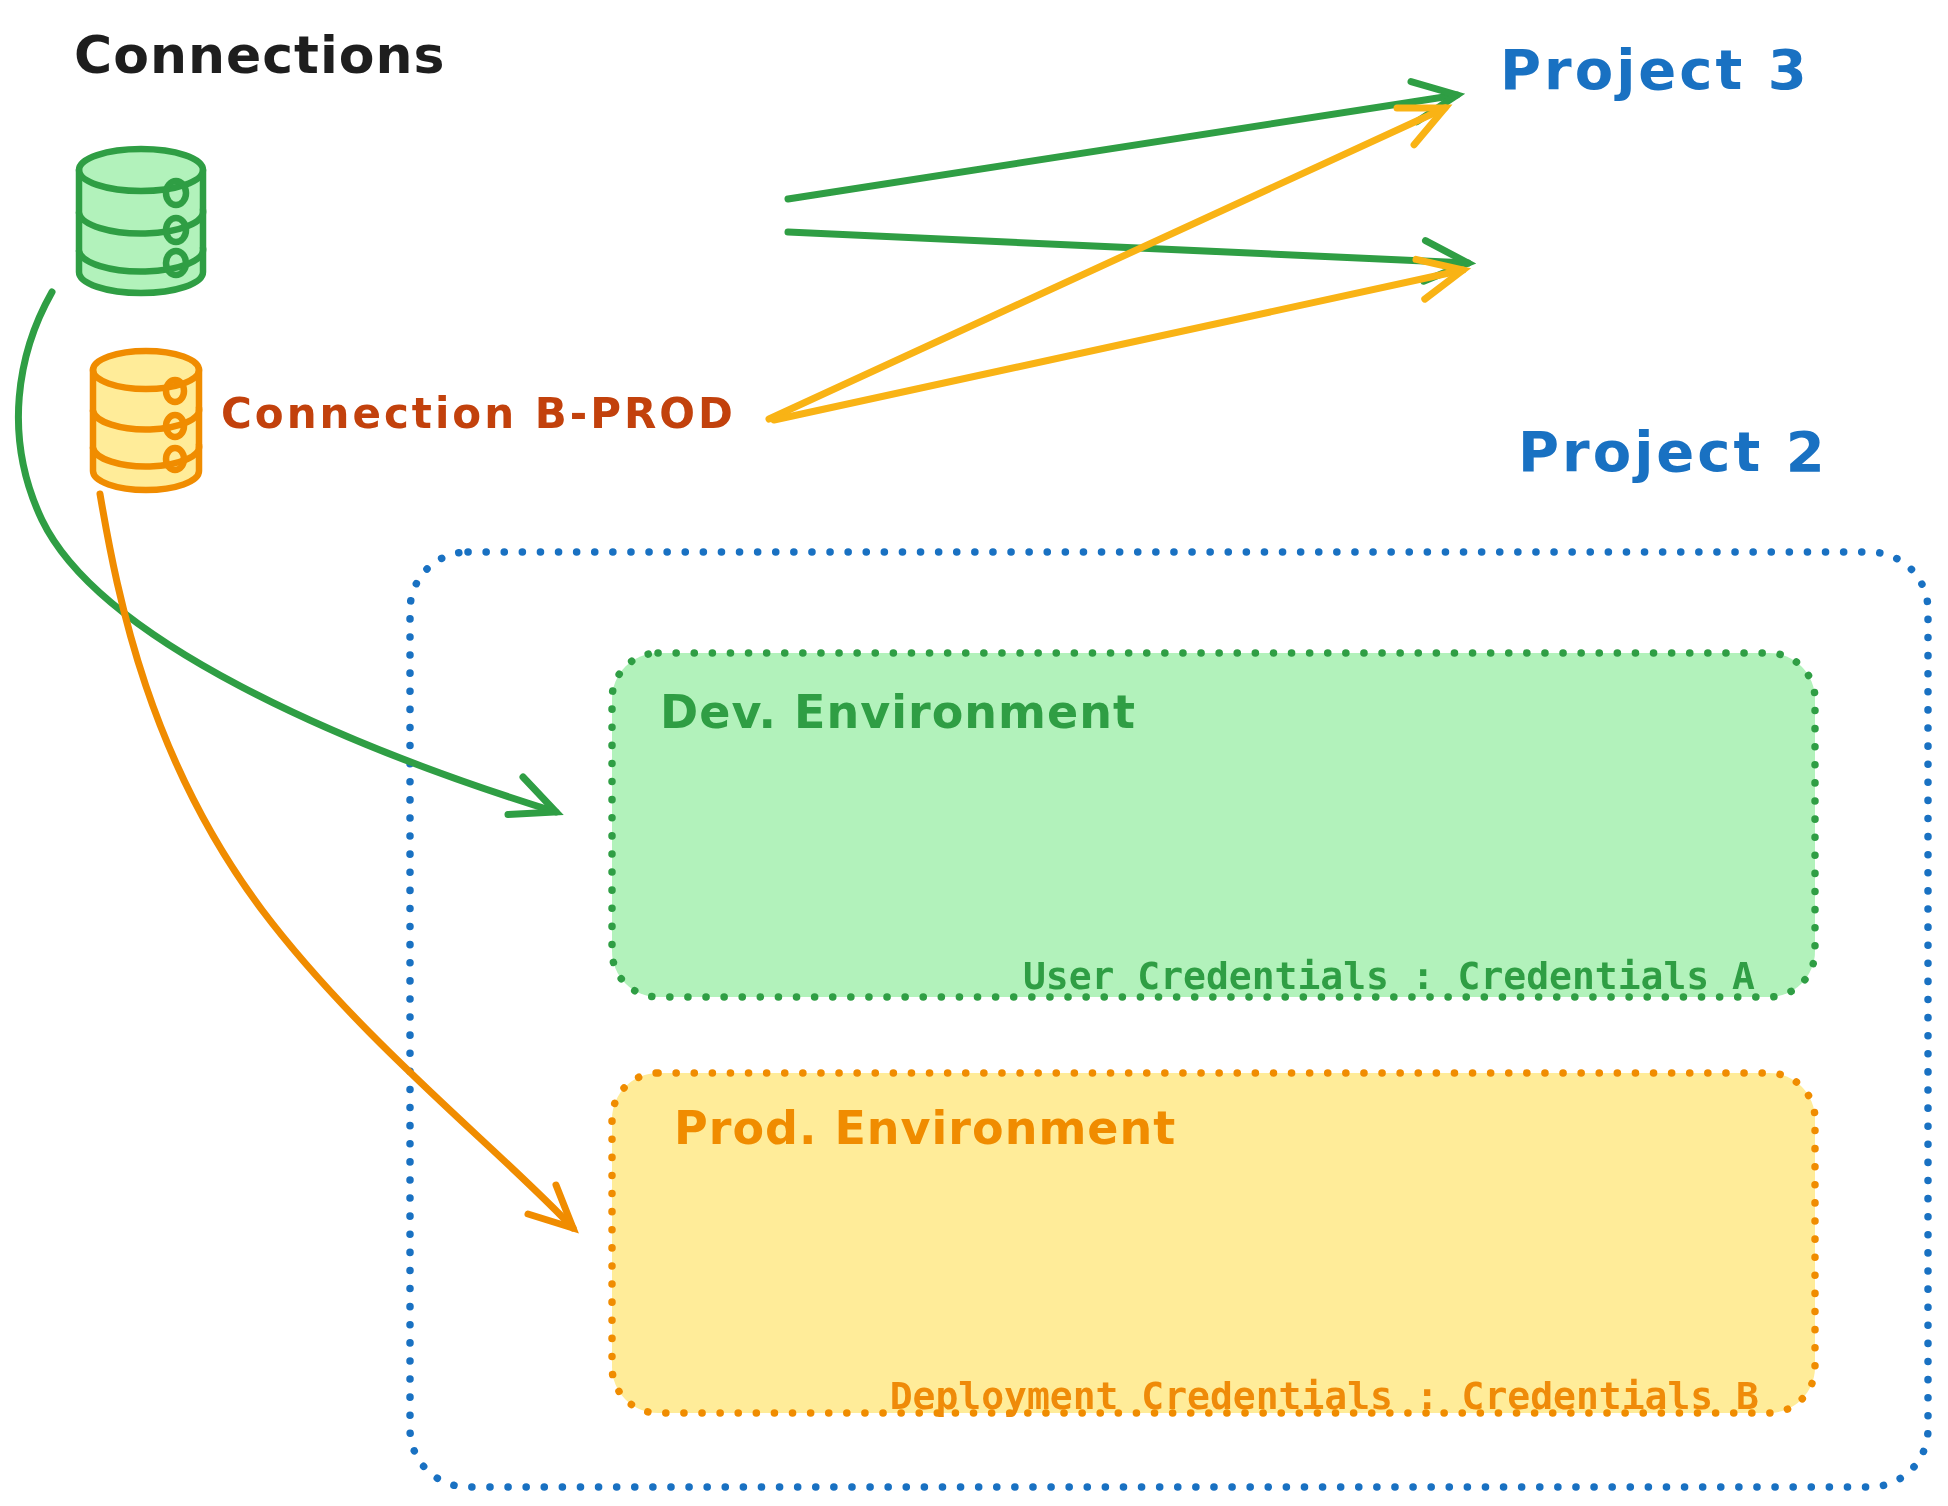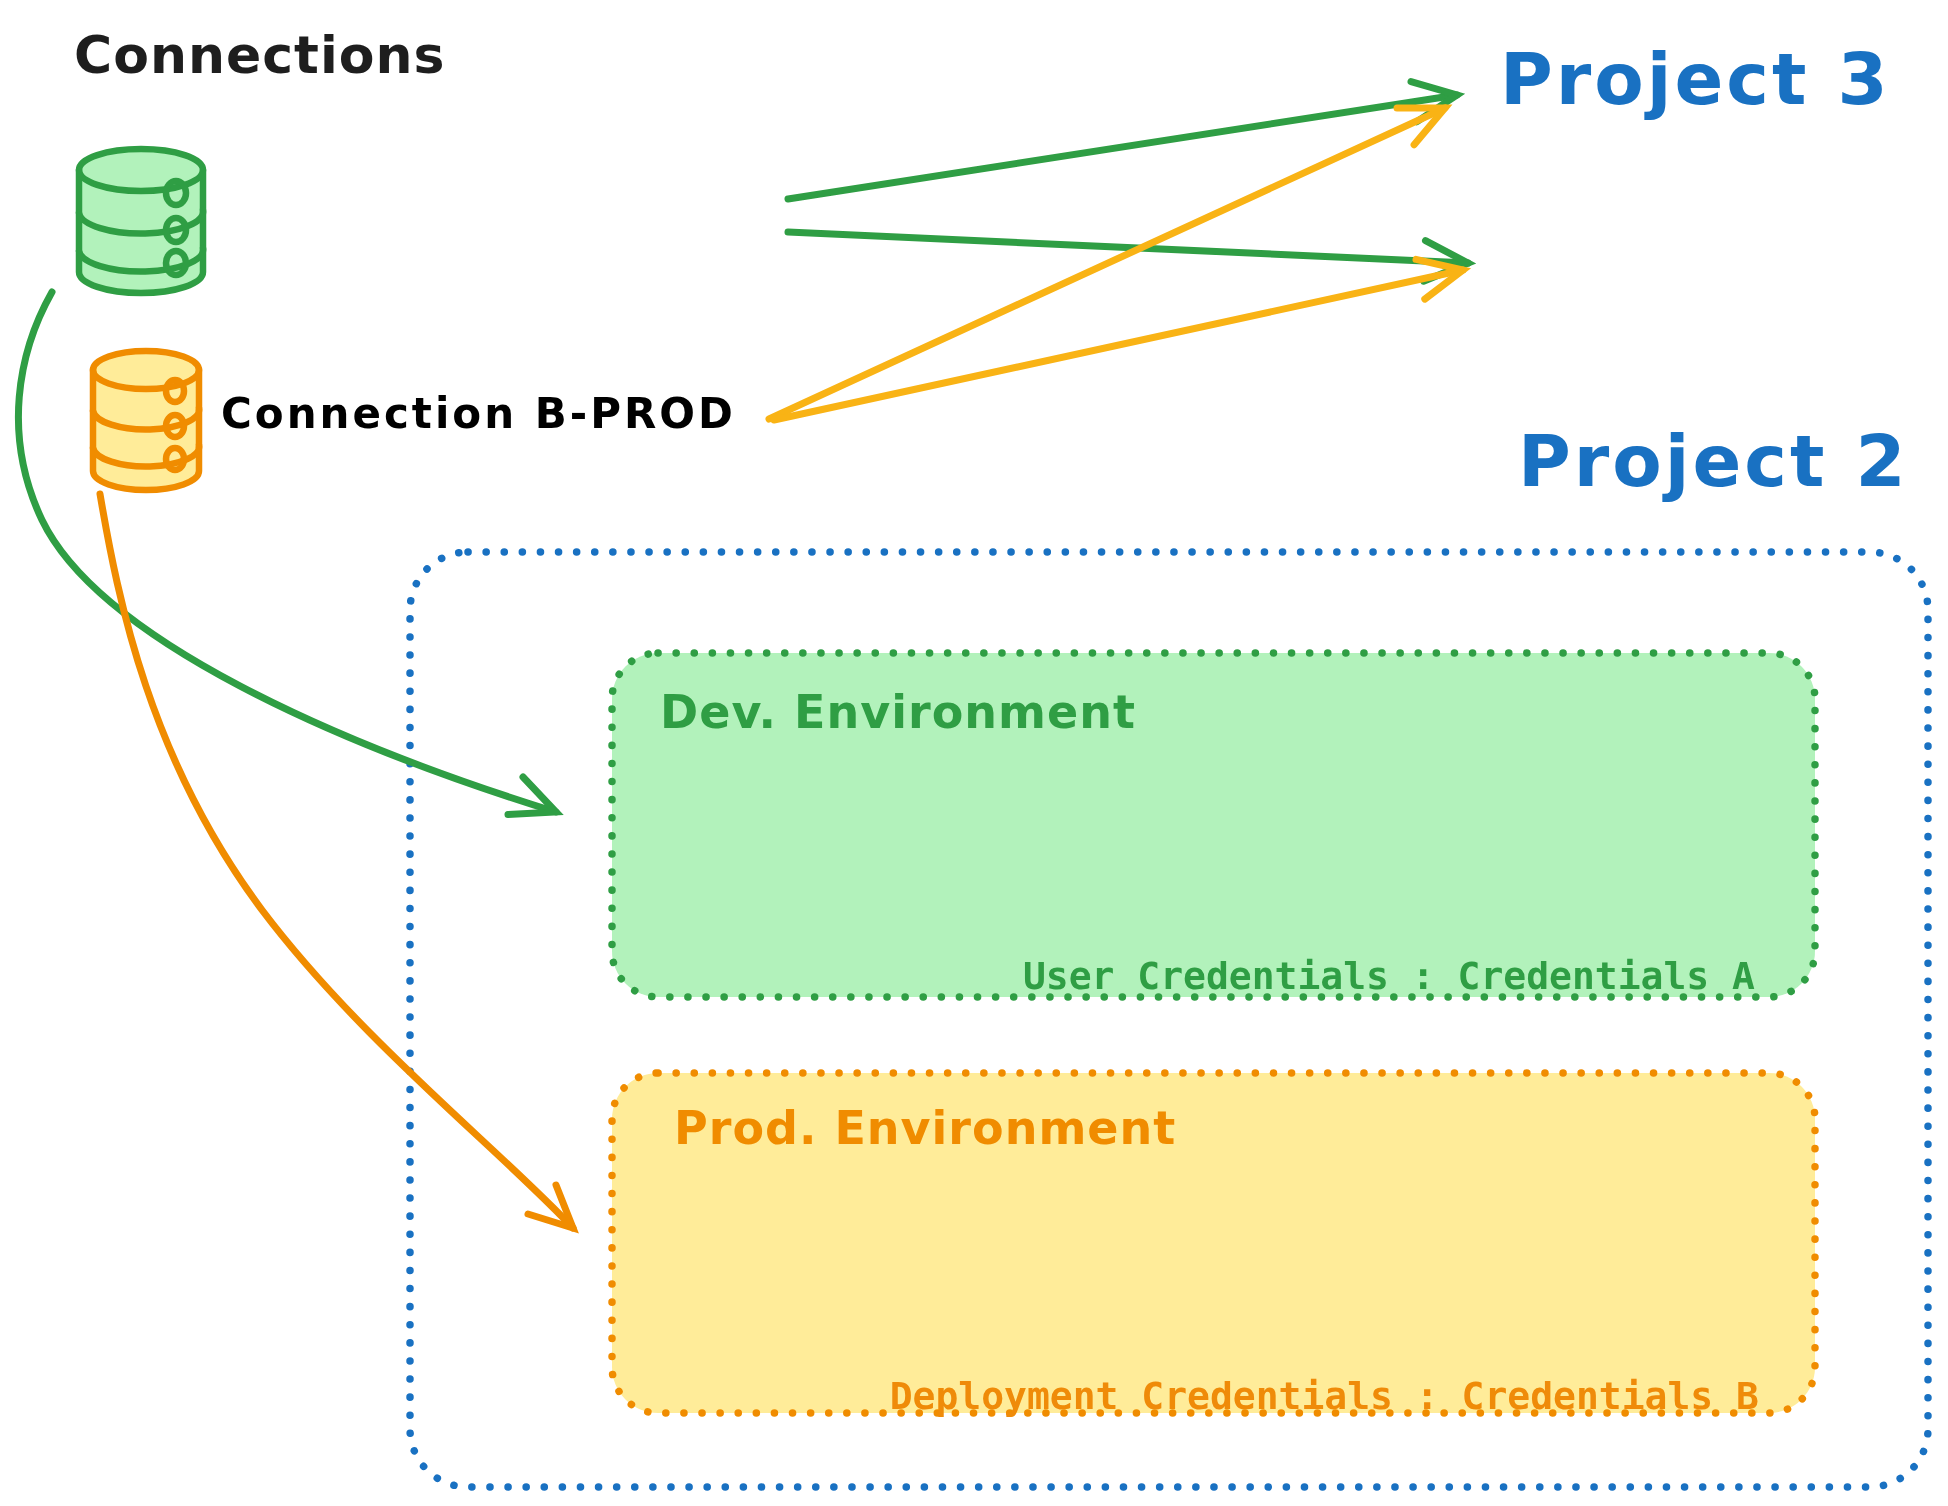--- a/index.html
+++ b/index.html
@@ -11,22 +11,22 @@
     overflow:hidden;
   }
   #diagram-svg{position:absolute;left:0;top:0;}
   .txt{position:absolute;white-space:nowrap;line-height:1.15;}
   .title{
     left:74px;top:26px;
     font-size:52px;font-weight:bold;color:#1e1e1e;letter-spacing:1px;
   }
   .conn-label{font-size:42px;font-weight:bold;letter-spacing:3px;}
   .conn-a{left:230px;top:188px;color:#2f9e44;}
-  .conn-b{left:221px;top:390px;color:#000000;}
-  .project{font-size:72px;font-weight:bold;color:#1971c2;letter-spacing:3px;}
+  .conn-b{left:221px;top:390px;color:#c2410c;}
+  .project{font-size:56px;font-weight:bold;color:#1971c2;letter-spacing:3px;}
   .project-3{left:1500px;top:38px;}
   .project-2{left:1503px;top:218px;}
   .project-1{left:1518px;top:420px;}
   .env-title{font-size:46px;font-weight:bold;letter-spacing:1px;}
   .env-title-dev{left:660px;top:686px;color:#2f9e44;}
   .env-title-prod{left:674px;top:1102px;color:#f08c00;}
   .cred{
     font-family:"DejaVu Sans Mono", monospace;
     font-size:38px;font-weight:bold;margin-top:43px;
   }

